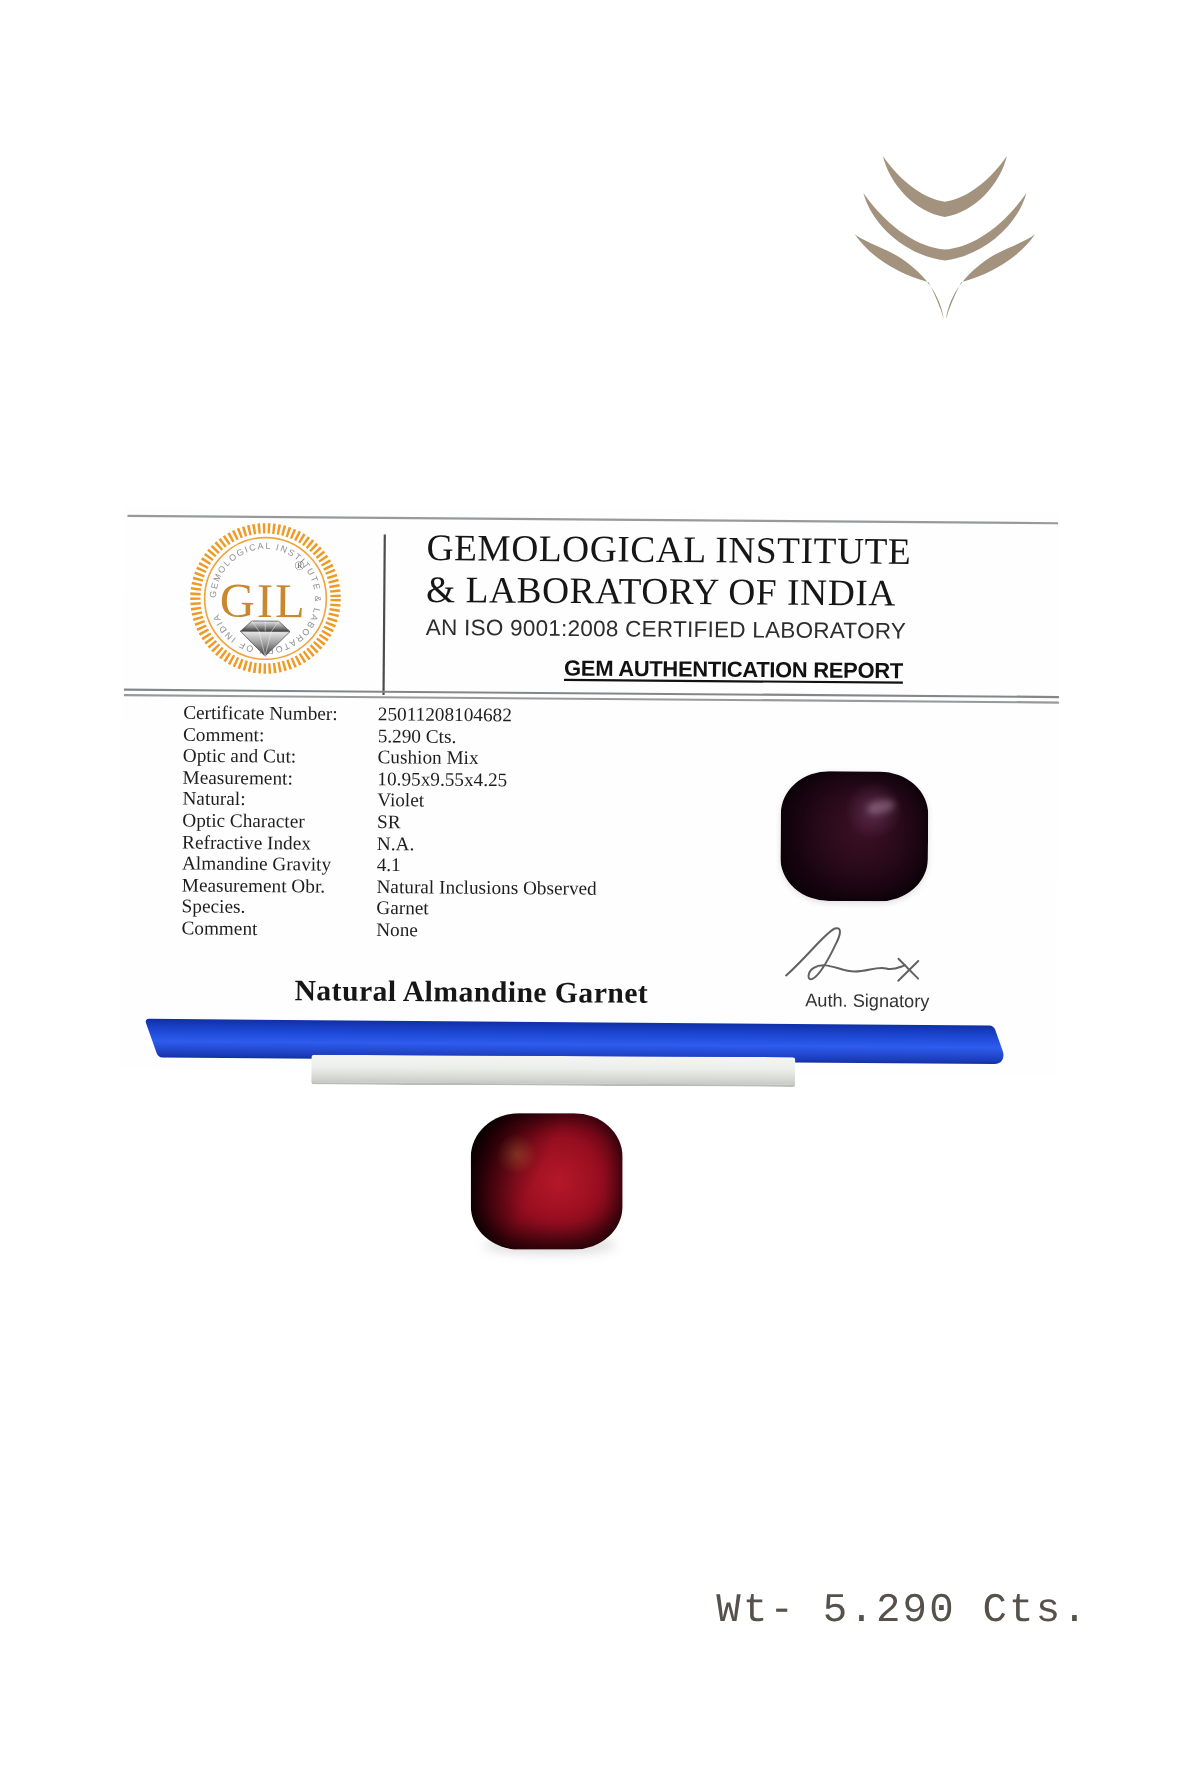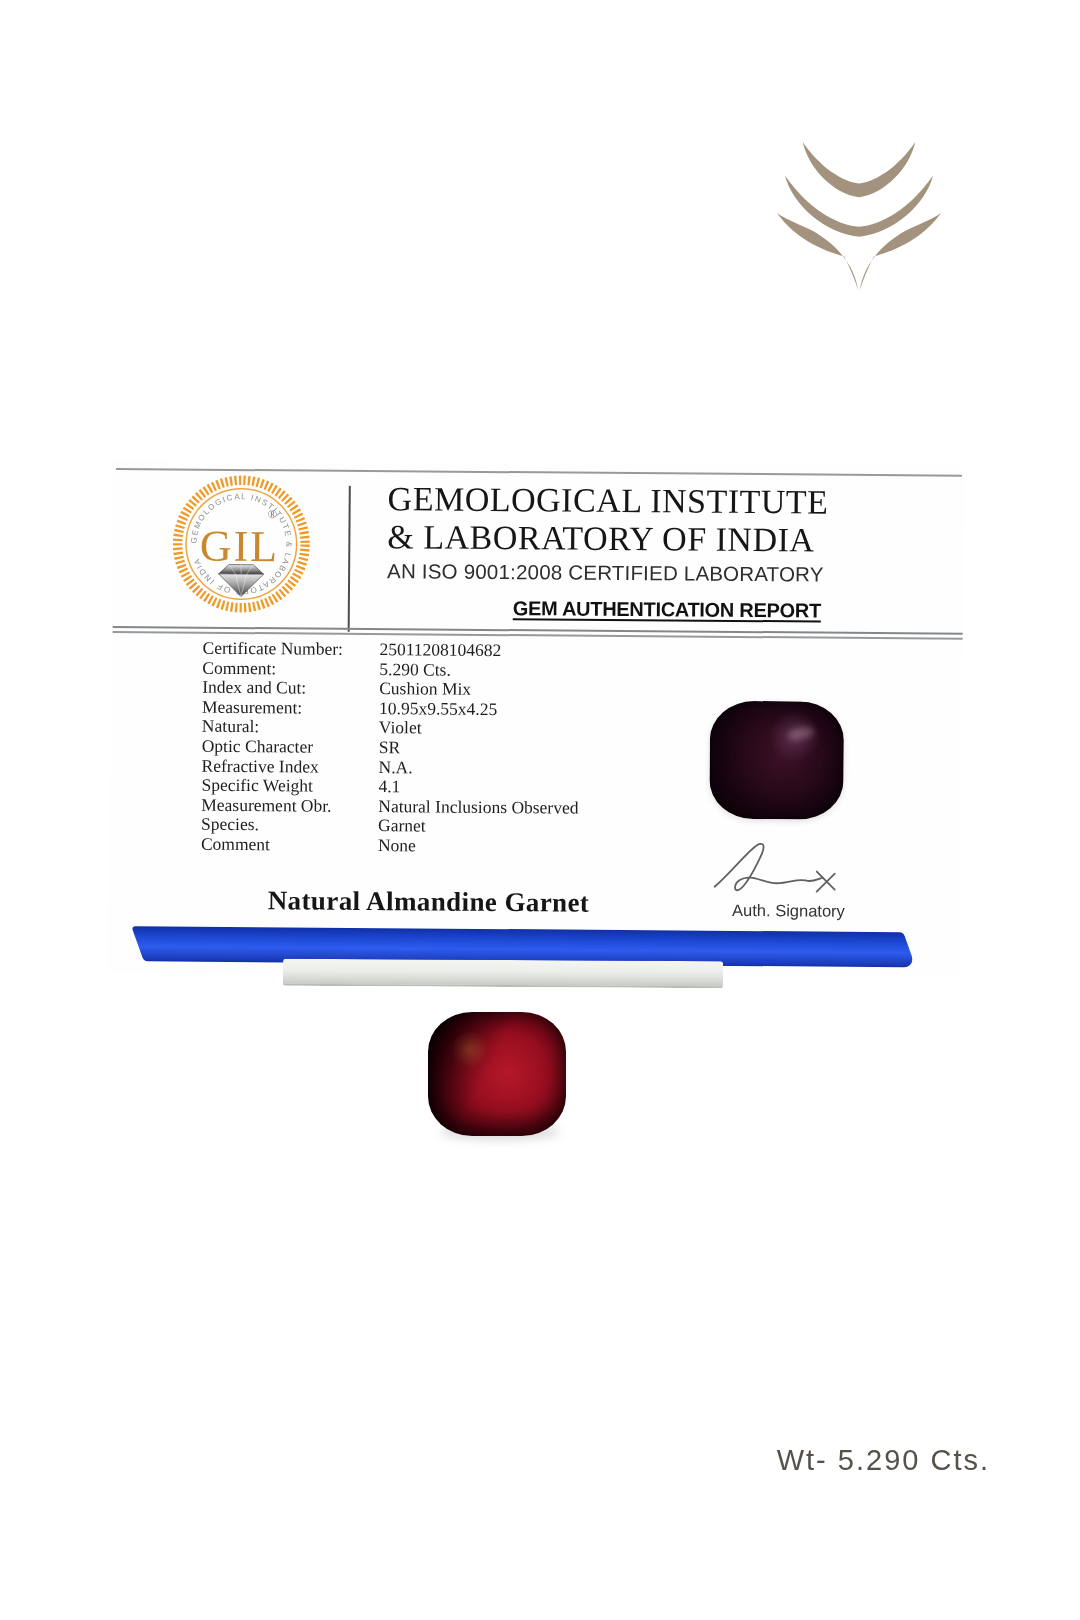--- a/index.html
+++ b/index.html
@@ -30,21 +30,21 @@
   .report-title {
     position:absolute; left:276px; top:124px; width:560px; text-align:center;
     font-family:"Liberation Sans", sans-serif; font-weight:700; font-size:20px; color:#111;
     letter-spacing:-0.3px; text-decoration:underline; text-underline-offset:3px; text-decoration-thickness:2px;
   }
   .double-rule { position:absolute; left:2px; top:166px; width:850px; height:7px;
     border-top:2px solid #84878a; border-bottom:2px solid #97999b; }
 
   .fields { position:absolute; left:56px; top:178px; width:560px; }
   .field-row { display:flex; font-size:17.5px; line-height:19.6px; color:#1e1e1e; }
-  .field-label { width:177px; flex:0 0 177px;margin-left:36px; }
+  .field-label { width:177px; flex:0 0 177px; }
   .field-value { flex:1; }
 
   .cert-gem {
     position:absolute; left:600px; top:236px; width:134px; height:118px;
     border-radius:33%;
     background:
       radial-gradient(circle at 63% 30%, rgba(120,70,110,0.55) 0%, rgba(120,70,110,0) 22%),
       radial-gradient(circle at 55% 45%, #3c1026 0%, #2a0a1a 35%, #170410 65%, #0c0207 100%);
     box-shadow: inset 0 0 18px rgba(0,0,0,0.7), 0 2px 6px rgba(0,0,0,0.12);
   }
@@ -85,21 +85,21 @@
       radial-gradient(circle at 30% 30%, rgba(214,120,60,0.5) 0%, rgba(214,120,60,0) 14%),
       radial-gradient(circle at 58% 50%, #b51828 0%, #970e20 38%, #5d0513 68%, #240309 92%, #15020a 100%);
     box-shadow: inset 0 -10px 22px rgba(0,0,0,0.65), inset 0 6px 14px rgba(0,0,0,0.35);
   }
   .loose-gem-shadow { position:absolute; left:440px; top:1124px; width:120px; height:16px; border-radius:50%;
     background:rgba(60,60,60,0.18); filter:blur(5px); }
 
   
   .weight-caption {
     position:absolute; left:620px; top:1444px; width:370px; text-align:right;
-    font-family:Liberation Sans, sans-serif; font-size:29px; font-weight:400;
+    font-family:Liberation Mono, monospace; font-size:37px; font-weight:400;
     color:#56514a; letter-spacing:2px;
   }
 </style>
 </head>
 <body>
 
 <div class="stage">
 
   <svg class="brand-logo" viewBox="0 0 170 150">
     <g fill="#a3937e">
@@ -155,21 +155,21 @@
         <span class="field-label">Certificate Number:</span>
         <span class="field-value">25011208104682</span>
       </div>
 
       <div class="field-row">
         <span class="field-label">Comment:</span>
         <span class="field-value">5.290  Cts.</span>
       </div>
 
       <div class="field-row">
-        <span class="field-label">Index and Cut:</span>
+        <span class="field-label">Optic and Cut:</span>
         <span class="field-value">Cushion Mix</span>
       </div>
 
       <div class="field-row">
         <span class="field-label">Measurement:</span>
         <span class="field-value">10.95x9.55x4.25</span>
       </div>
 
       <div class="field-row">
         <span class="field-label">Natural:</span>
@@ -180,21 +180,21 @@
         <span class="field-label">Optic Character</span>
         <span class="field-value">SR</span>
       </div>
 
       <div class="field-row">
         <span class="field-label">Refractive Index</span>
         <span class="field-value">N.A.</span>
       </div>
 
       <div class="field-row">
-        <span class="field-label">Specific Weight</span>
+        <span class="field-label">Almandine Gravity</span>
         <span class="field-value">4.1</span>
       </div>
 
       <div class="field-row">
         <span class="field-label">Measurement Obr.</span>
         <span class="field-value">Natural Inclusions Observed</span>
       </div>
 
       <div class="field-row">
         <span class="field-label">Species.</span>

